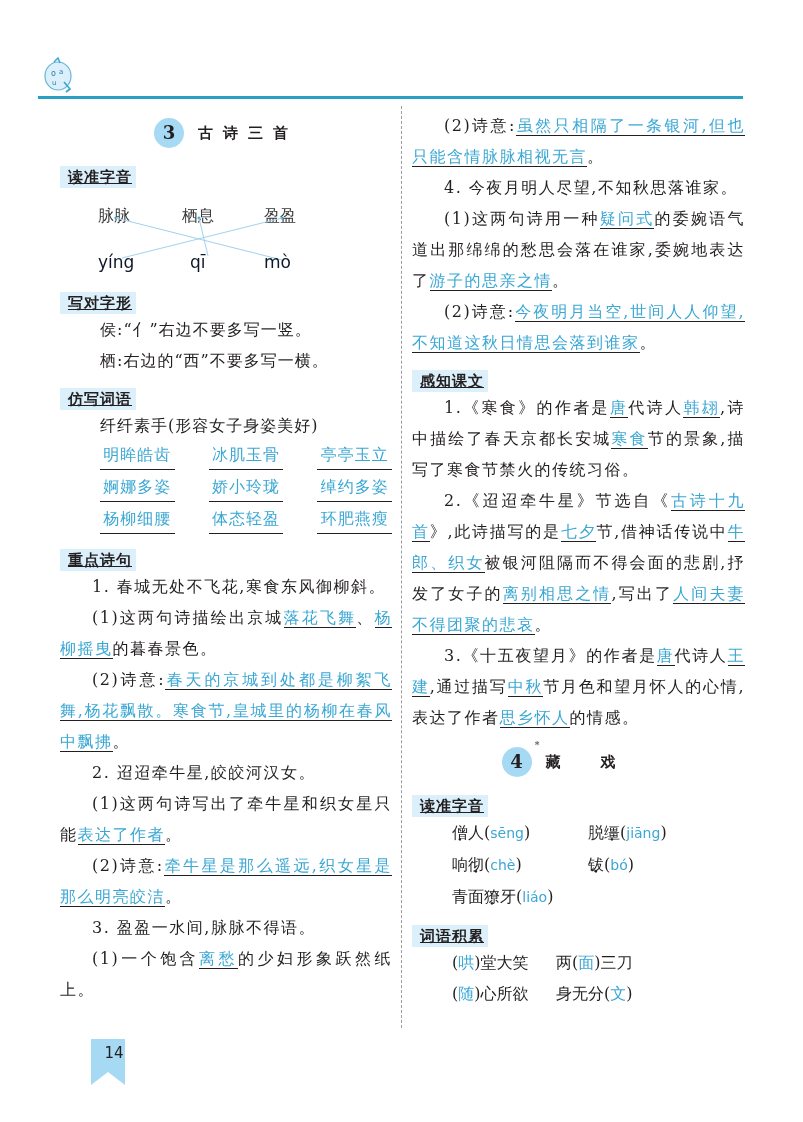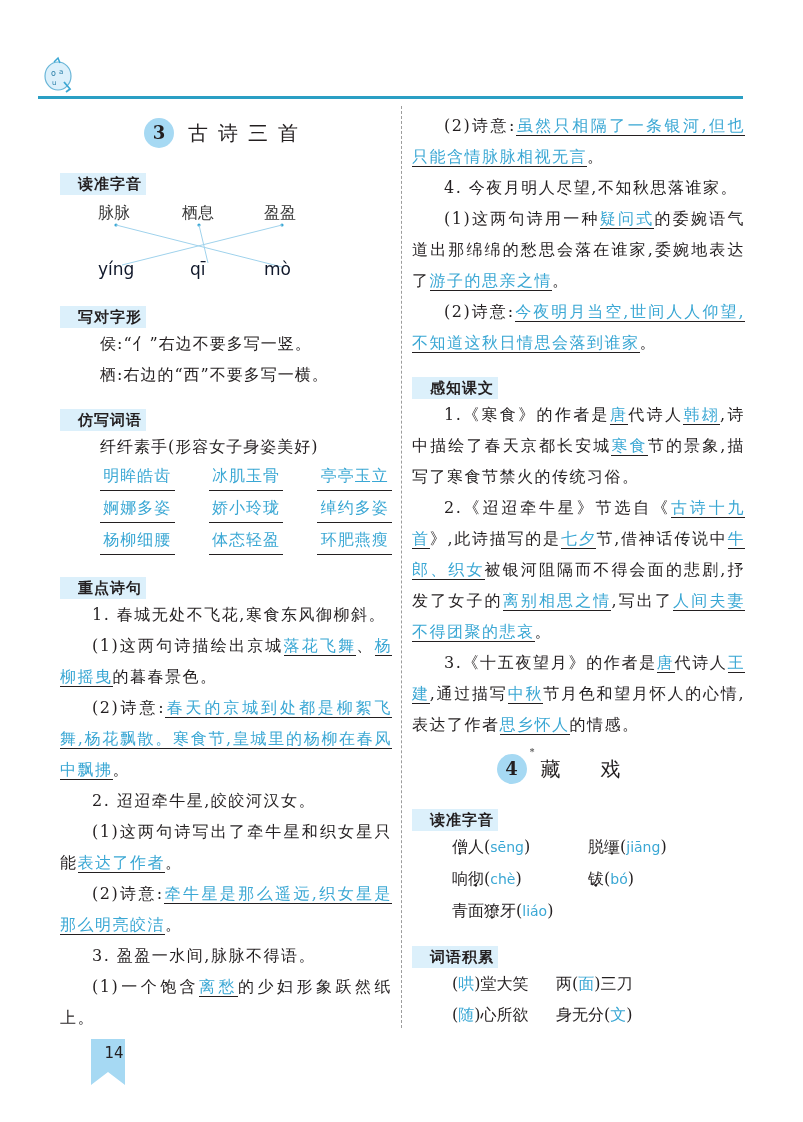--- a/index.html
+++ b/index.html
@@ -14,31 +14,31 @@
   .header .title { display: inline-block; vertical-align: middle; color: #2aa4cf; font-size: 21px; font-weight: bold; margin: 0 10px; letter-spacing: 1px; }
   .header .rule { position: absolute; left: 0; right: 0; top: 44px; height: 3px; background: #2a9fc4; }
 
   .col { position: absolute; top: 110px; font-size: 16px; }
   .col.left { left: 60px; width: 332px; }
   .col.right { left: 412px; width: 333px; }
   .divider { position: absolute; left: 401px; top: 106px; height: 922px; border-left: 1px dashed #9c9c9c; }
 
   .lesson-title { text-align: center; height: 44px; line-height: 44px; }
   .lesson-num { display: inline-block; width: 30px; height: 30px; line-height: 30px; border-radius: 50%; background: #a6d9f3; font-weight: bold; font-size: 18px; text-align: center; vertical-align: middle; margin-right: 14px; position: relative; }
-  .lesson-name { display: inline-block; vertical-align: middle; font-size: 20px; font-weight: normal; letter-spacing: 10px; }
+  .lesson-name { display: inline-block; vertical-align: middle; font-size: 15px; font-weight: bold; letter-spacing: 10px; }
   .lesson-star { position: absolute; top: -6px; right: -8px; font-size: 9px; line-height: 9px; color: #555; }
 
-  .section-tag { display: inline-block; background: #dcf0fb; font-family: "DejaVu Sans", sans-serif; font-weight: bold; font-size: 15px; padding: 1px 4px 1px 18px; line-height: 20px; margin-top: 19px; letter-spacing: 1px; }
+  .section-tag { display: inline-block; background: #dcf0fb; font-family: "DejaVu Sans", sans-serif; font-weight: bold; font-size: 15px; padding: 1px 4px 1px 8px; line-height: 20px; margin-top: 12px; letter-spacing: 1px; text-decoration: underline; }
   .p { line-height: 31px; text-indent: 2em; text-align: justify; letter-spacing: 1.5px; }
   .line-ind { padding-left: 40px; line-height: 31px; letter-spacing: 1px; }
   .ans { color: #3aa7d4; border-bottom: 1.5px solid #231f20; }
   .blue { color: #3aa7d4; }
 
   .pinyin-match { position: relative; height: 92px; font-family: "DejaVu Sans", sans-serif; }
-  .pm-word { position: absolute; top: 8px; font-size: 16px; color: #333; }
+  .pm-word { position: absolute; top: 18px; font-size: 16px; color: #333; }
   .pm-py { position: absolute; top: 64px; font-size: 17px; color: #0f172a; }
 
   .words-grid { padding-left: 40px; }
   .words-grid .row { display: flex; gap: 34px; line-height: 31px; }
   .words-grid .cell { color: #3aa7d4; border-bottom: 1.5px solid #231f20; width: 76px; letter-spacing: 1px; text-align: center; line-height: 28px; margin-bottom: 3px; }
 
   .dotted { position: relative; }
   .dotted::after { content: "•"; position: absolute; left: 50%; transform: translateX(-50%); bottom: -14px; font-size: 9px; color: #231f20; }
   .py-row { padding-left: 40px; line-height: 31px; display: flex; }
   .py-row .c1 { width: 136px; }

